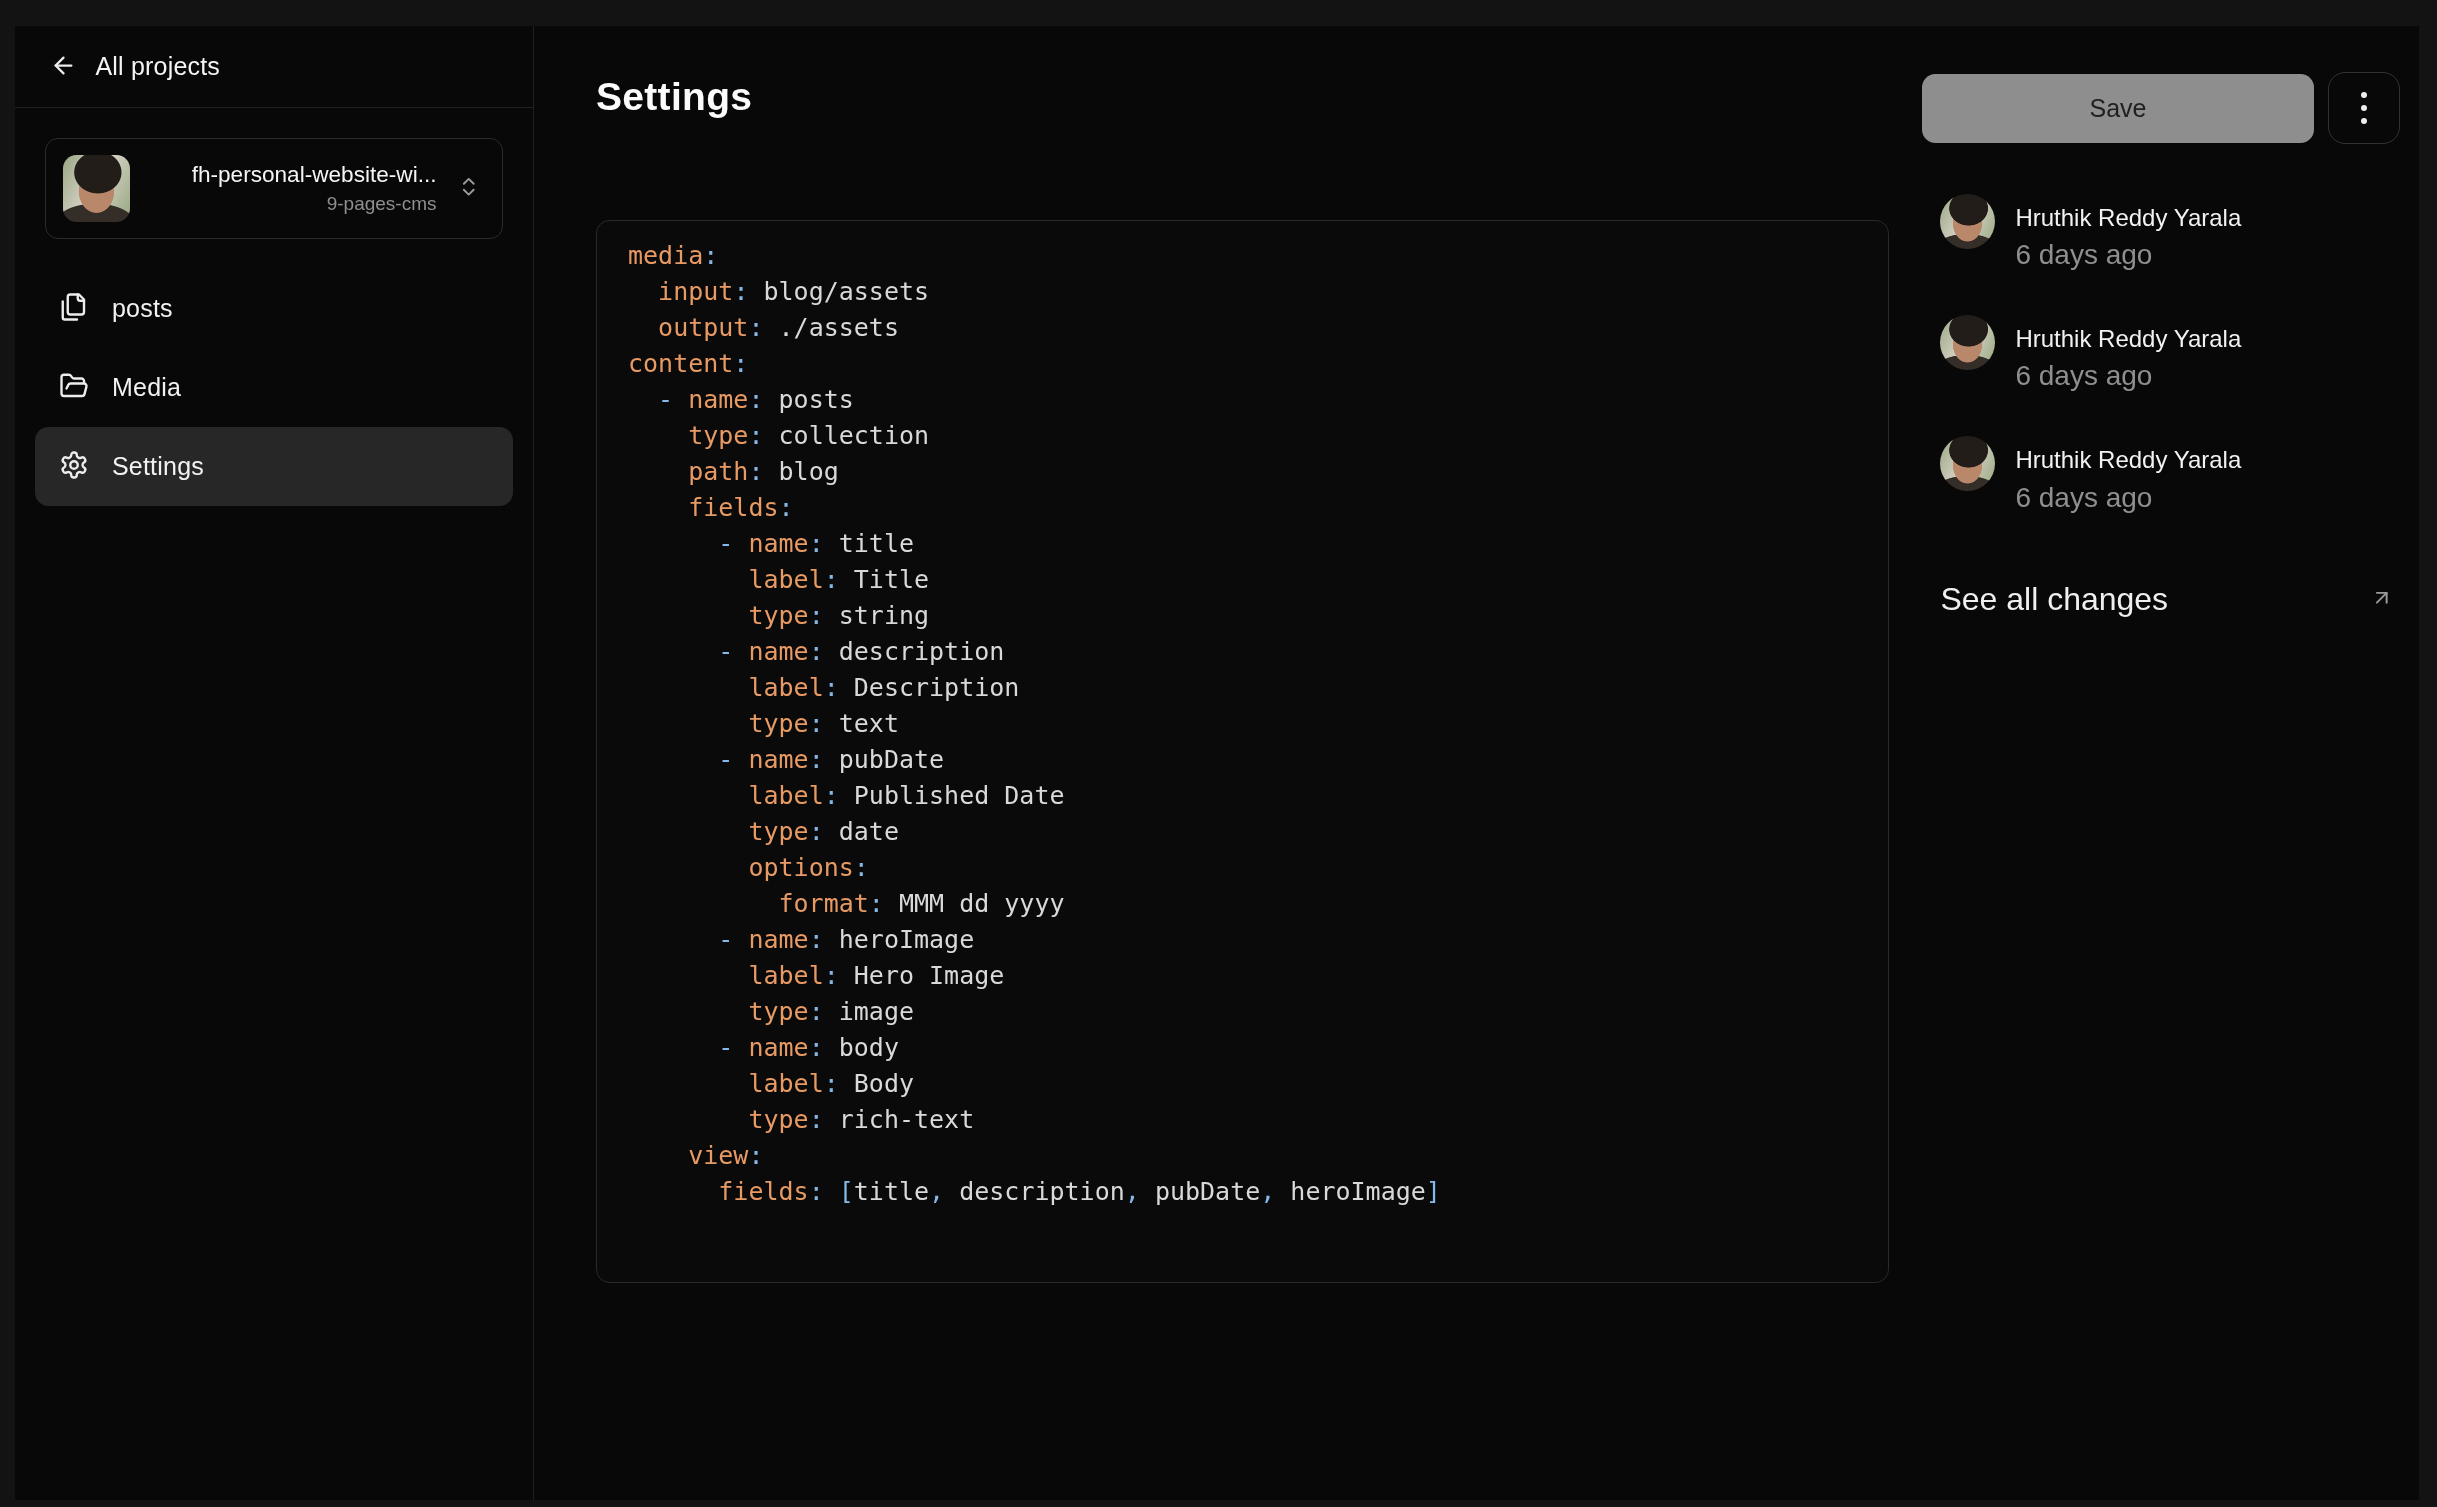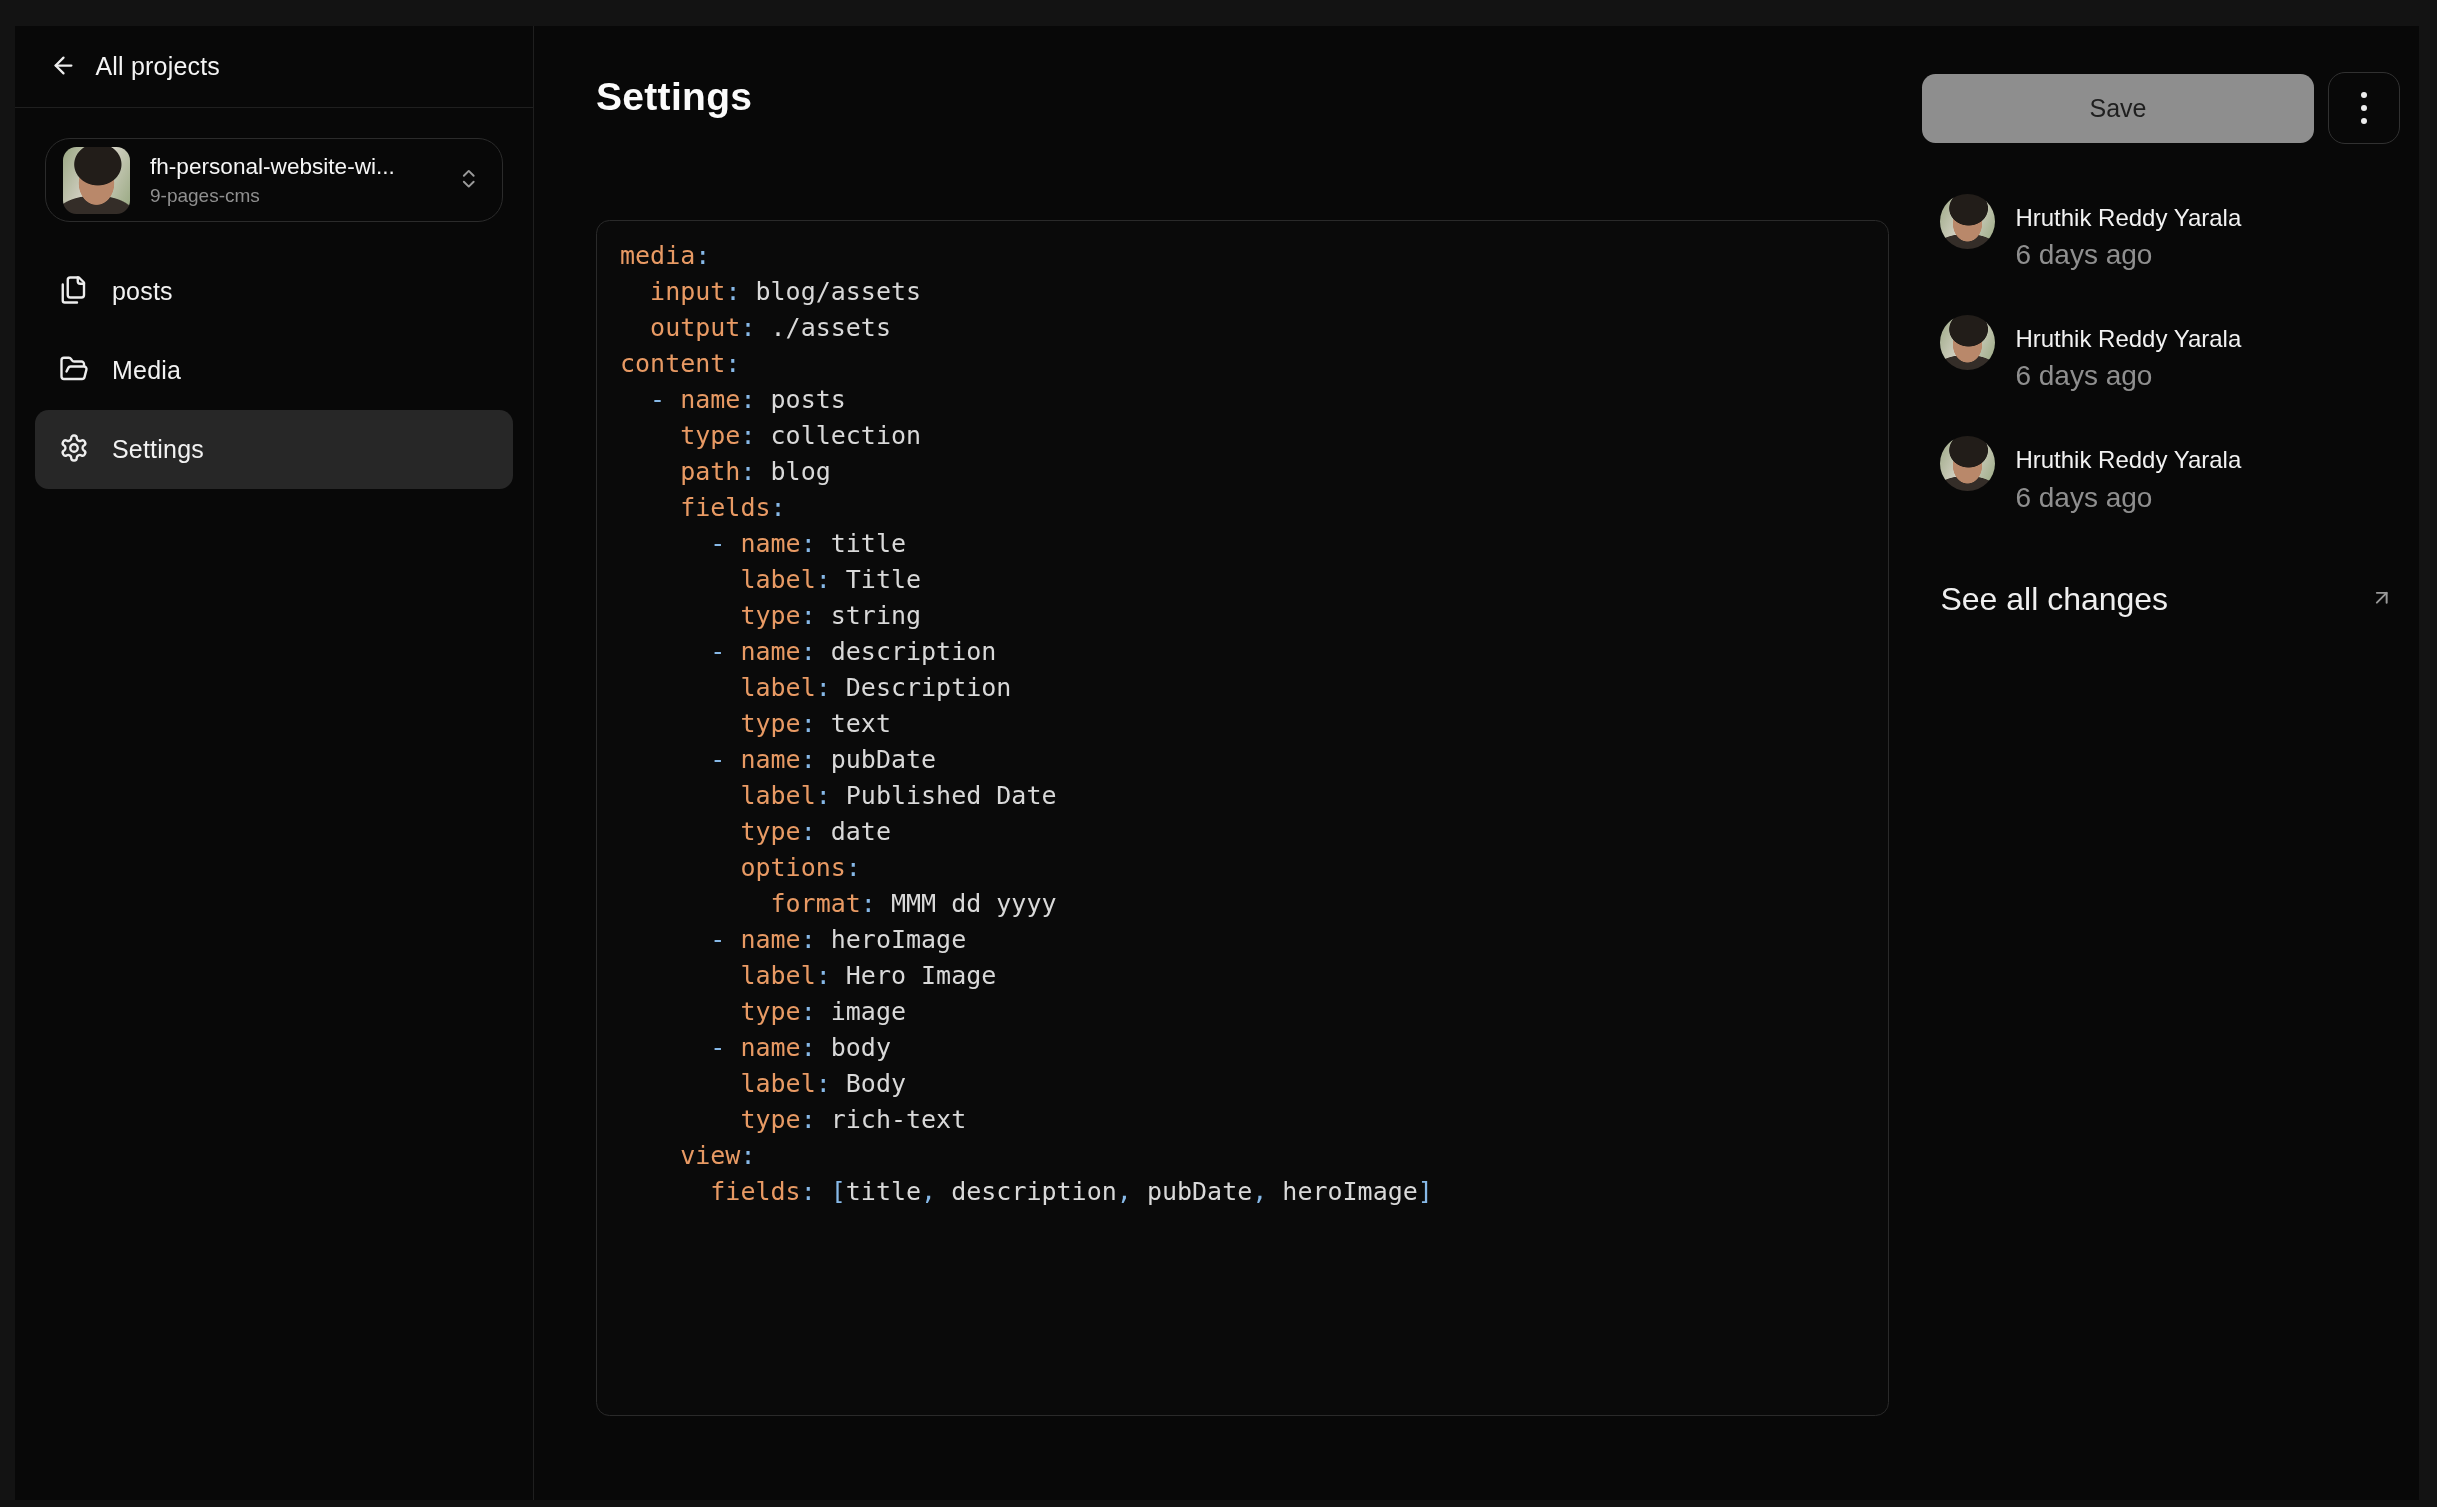--- a/index.html
+++ b/index.html
@@ -13,23 +13,23 @@
   
   .sidebar { width:519px; flex:0 0 519px; border-right:1.7px solid #1f1f1f;
              display:flex; flex-direction:column; }
   .sb-header { height:82px; border-bottom:1.7px solid #1f1f1f; display:flex;
                align-items:center; padding:0 35px; gap:18.4px; cursor:pointer; }
   .sb-header .lbl { font-size:25px; font-weight:500; color:#f4f4f4; letter-spacing:0.2px; }
   .icon-svg { display:block; }
 
   .sb-body { padding:30px 20px 0 20px; display:flex; flex-direction:column; }
 
-  .project-card { border:1.7px solid #2b2b2b; border-radius:25px; height:84px;
+  .project-card { border:1.7px solid #2b2b2b; border-radius:13px; height:101px;
                   display:flex; align-items:center; padding:0 22px 0 17px; gap:20px;
-                  margin:0 10px; cursor:pointer; }
+                  margin:0 10px; cursor:pointer;text-align:right; }
   .avatar-sq { width:67px; height:67px; border-radius:13.4px; flex:0 0 67px; }
   .avatar-photo {
     background-image:
       radial-gradient(ellipse 36% 32% at 52% 26%, #221d19 0 96%, transparent 100%),
       radial-gradient(ellipse 27% 33% at 50% 54%, #b9886a 0 96%, transparent 100%),
       radial-gradient(ellipse 60% 30% at 48% 102%, #342d28 0 96%, transparent 100%),
       linear-gradient(115deg, #9aa783 0%, #d8d4c9 48%, #96a77f 100%);
   }
   .pc-text { flex:1; min-width:0; display:flex; flex-direction:column; gap:5px; }
   .pc-name { font-size:22.6px; font-weight:500; color:#f5f5f5; white-space:nowrap;
@@ -39,22 +39,22 @@
   .nav { margin-top:30px; display:flex; flex-direction:column; }
   .nav-item { height:79px; border-radius:13.4px; display:flex; align-items:center;
               gap:23.5px; padding:0 23.5px; cursor:pointer; }
   .nav-item.active { background:#272727; }
   .nav-item .lbl { font-size:25px; font-weight:400; color:#f2f2f2; letter-spacing:0.2px; }
 
   
   .main { flex:1; min-width:0; padding:49px 0 0 62px; }
   .page-title { font-size:39px; font-weight:700; color:#fbfbfb; letter-spacing:0.3px; }
 
-  .editor { margin-top:101px; width:1293px; height:1196px; border:1.7px solid #2a2a2a;
-            border-radius:13.4px; background:#0a0a0a; padding:17px 23px; overflow:hidden; }
+  .editor { margin-top:101px; width:1293px; height:1063px; border:1.7px solid #2a2a2a;
+            border-radius:13.4px; background:#0a0a0a; padding:17px 31px; overflow:hidden; }
   .code { font-family:"DejaVu Sans Mono", monospace; font-size:25px; line-height:36px;
           white-space:pre; color:var(--c-val,#d9d9d9); }
   .t-k { color:var(--c-key,#e89a64); }
   .t-p { color:var(--c-punc,#87b9e8); }
   .t-v { color:var(--c-val,#d9d9d9); }
   .t-w { }
 
   
   .rpanel { flex:0 0 478px; width:478px; margin-right:19px; padding-top:46px;
             display:flex; flex-direction:column; }

